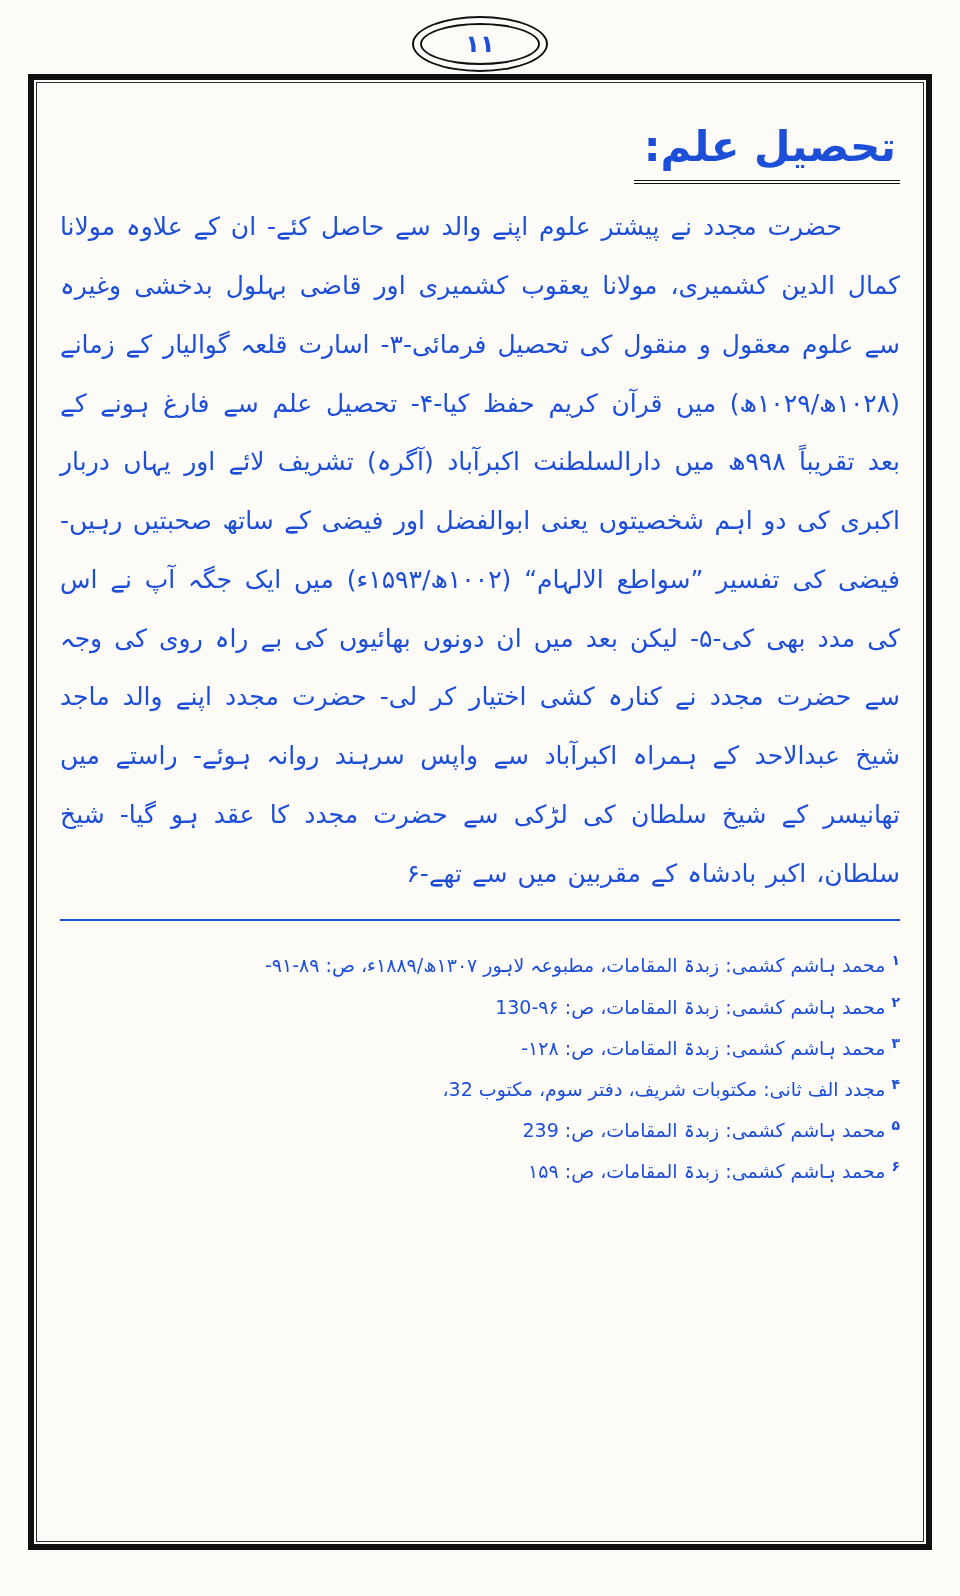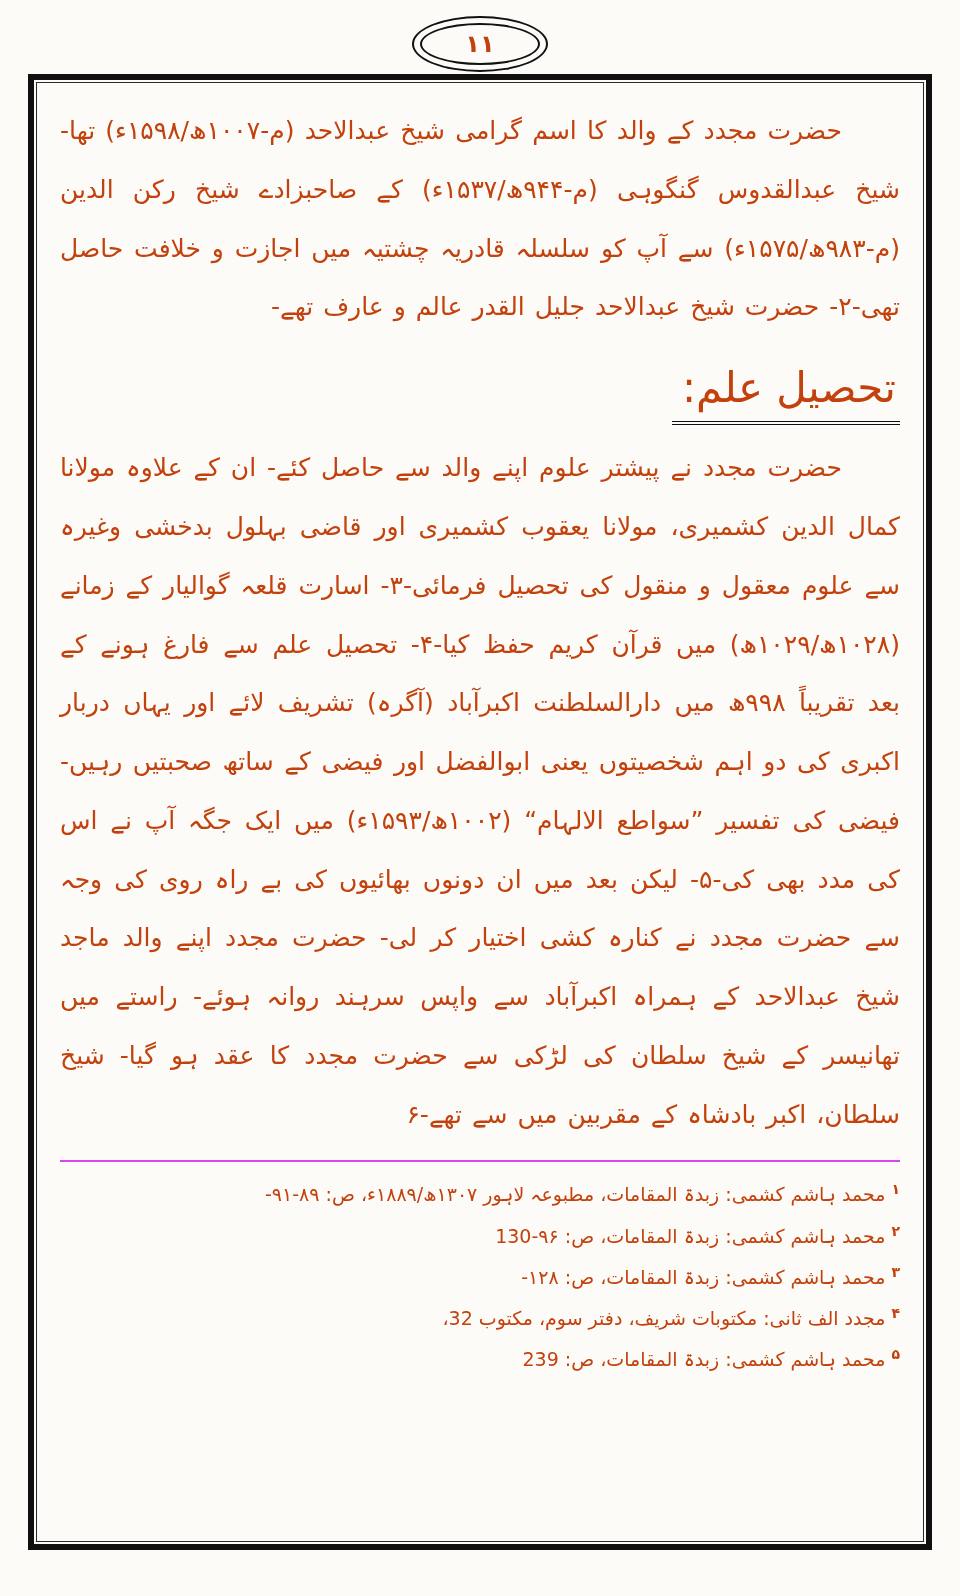--- a/index.html
+++ b/index.html
@@ -6,21 +6,21 @@
     margin: 0;
     padding: 0;
     background: #ffffff;
   }
   .scan {
     position: relative;
     width: 960px;
     height: 1596px;
     background: #fcfbf8;
     font-family: "DejaVu Sans", sans-serif;
-    color: #c2410c;
+    color: #1d4ed8;
     overflow: hidden;
   }
   
   .oval-outer {
     position: absolute;
     top: 16px;
     left: 50%;
     transform: translateX(-50%);
     width: 132px;
     height: 52px;
@@ -78,29 +78,29 @@
     text-indent: 58px;
     word-spacing: 2px;
   }
   .body-text.no-indent {
     text-indent: 0;
   }
   .heading {
     display: inline-block;
     margin: 20px 0 14px 0;
     font-size: 42px;
-    font-weight: normal;
+    font-weight: bold;
     line-height: 1.2;
     border-bottom: 4px double #101010;
     padding: 0 4px 8px 10px;
   }
   .footnotes {
     margin-top: 16px;
-    border-top: 2px solid #d946ef;
-    padding-top: 12px;
+    border-top: 2px solid #1d4ed8;
+    padding-top: 24px;
   }
   .footnote {
     font-size: 19px;
     line-height: 2.15;
     text-align: right;
     direction: rtl;
   }
   .fn-num {
     font-size: 14px;
     font-weight: bold;
@@ -117,21 +117,20 @@
     <div class="oval-inner">
       <span>۱۱</span>
     </div>
   </div>
 
   <div class="frame">
     <div class="inner-line"></div>
     <div class="content">
 
 
-      <p class="body-text">حضرت مجدد کے والد کا اسم گرامی شیخ عبدالاحد (م-۱۰۰۷ھ/۱۵۹۸ء) تھا- شیخ عبدالقدوس گنگوہی (م-۹۴۴ھ/۱۵۳۷ء) کے صاحبزادے شیخ رکن الدین (م-۹۸۳ھ/۱۵۷۵ء) سے آپ کو سلسلہ قادریہ چشتیہ میں اجازت و خلافت حاصل تھی-۲- حضرت شیخ عبدالاحد جلیل القدر عالم و عارف تھے-</p>
 
       <div>
         <h2 class="heading">تحصیل علم:</h2>
       </div>
 
       <p class="body-text">حضرت مجدد نے پیشتر علوم اپنے والد سے حاصل کئے- ان کے علاوہ مولانا کمال الدین کشمیری، مولانا یعقوب کشمیری اور قاضی بہلول بدخشی وغیرہ سے علوم معقول و منقول کی تحصیل فرمائی-۳- اسارت قلعہ گوالیار کے زمانے (۱۰۲۸ھ/۱۰۲۹ھ) میں قرآن کریم حفظ کیا-۴- تحصیل علم سے فارغ ہونے کے بعد تقریباً ۹۹۸ھ میں دارالسلطنت اکبرآباد (آگرہ) تشریف لائے اور یہاں دربار اکبری کی دو اہم شخصیتوں یعنی ابوالفضل اور فیضی کے ساتھ صحبتیں رہیں- فیضی کی تفسیر ”سواطع الالہام“ (۱۰۰۲ھ/۱۵۹۳ء) میں ایک جگہ آپ نے اس کی مدد بھی کی-۵- لیکن بعد میں ان دونوں بھائیوں کی بے راہ روی کی وجہ سے حضرت مجدد نے کنارہ کشی اختیار کر لی- حضرت مجدد اپنے والد ماجد شیخ عبدالاحد کے ہمراہ اکبرآباد سے واپس سرہند روانہ ہوئے- راستے میں تھانیسر کے شیخ سلطان کی لڑکی سے حضرت مجدد کا عقد ہو گیا- شیخ سلطان، اکبر بادشاہ کے مقربین میں سے تھے-۶</p>
 
       <div class="footnotes">
         <div class="footnote">
           <span class="fn-num">۱</span><span>محمد ہاشم کشمی: زبدۃ المقامات، مطبوعہ لاہور ۱۳۰۷ھ/۱۸۸۹ء، ص: ۸۹-۹۱-</span>
@@ -141,18 +140,21 @@
         </div>
         <div class="footnote">
           <span class="fn-num">۳</span><span>محمد ہاشم کشمی: زبدۃ المقامات، ص: ۱۲۸-</span>
         </div>
         <div class="footnote">
           <span class="fn-num">۴</span><span>مجدد الف ثانی: مکتوبات شریف، دفتر سوم، مکتوب 32،</span>
         </div>
         <div class="footnote">
           <span class="fn-num">۵</span><span>محمد ہاشم کشمی: زبدۃ المقامات، ص: 239</span>
         </div>
+        <div class="footnote">
+          <span class="fn-num">۶</span><span>محمد ہاشم کشمی: زبدۃ المقامات، ص: ۱۵۹</span>
+        </div>
       </div>
 
     </div>
   </div>
 
 </div>
 
 </body></html>

